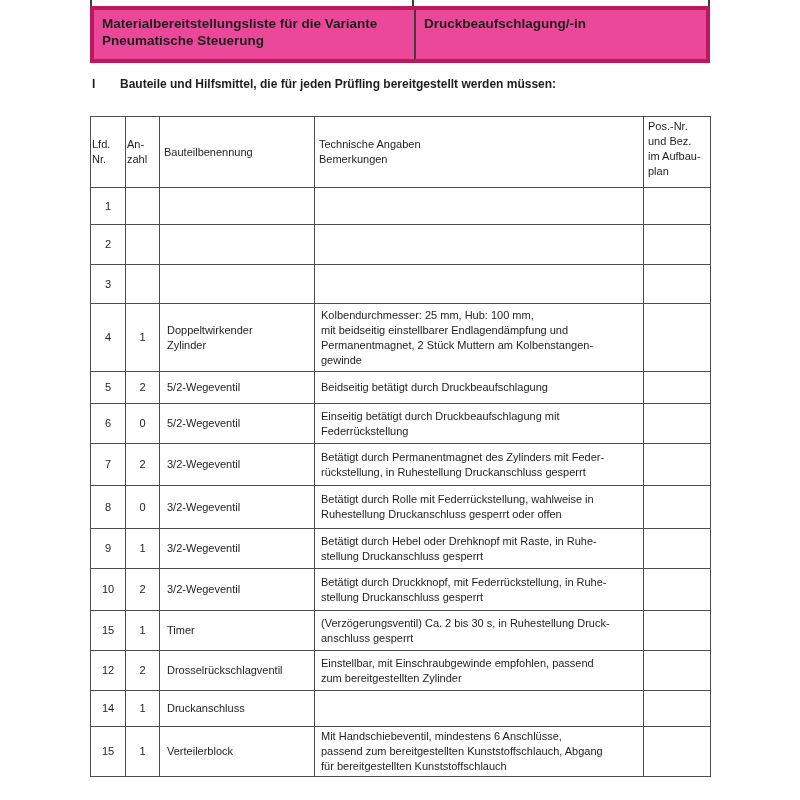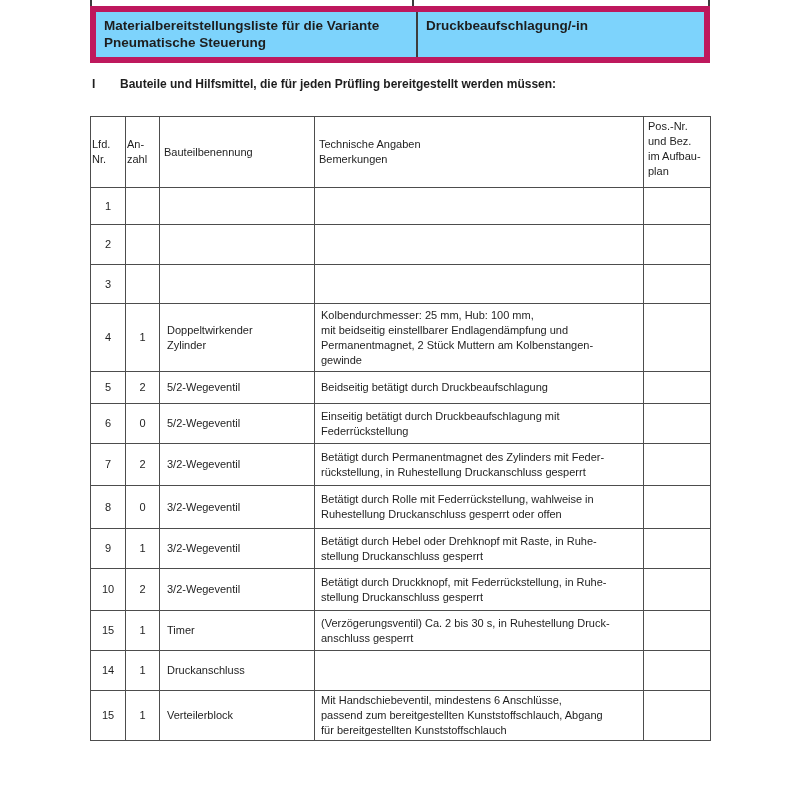--- a/index.html
+++ b/index.html
@@ -25,24 +25,24 @@
   .stub-mid   { left: 412px; }
   .stub-right { left: 708px; }
 
   
   .header-box {
     position: absolute;
     left: 90px;
     top: 6px;
     width: 620px;
     height: 57px;
-    border: 6px solid #be185d;
+    border: 4px solid #be185d;
     box-sizing: border-box;
     display: flex;
-    background: #7dd3fc;
+    background: #ec4899;
   }
   .header-cell {
     white-space: pre-line;
     font-weight: bold;
     font-size: 13.5px;
     line-height: 17px;
     padding: 5px 8px;
     box-sizing: border-box;
   }
   .header-cell.left {
@@ -246,20 +246,28 @@
 
   <tr>
     <td class="c-nr">15</td>
     <td class="c-qty">1</td>
     <td class="c-name">Timer</td>
     <td class="c-tech">(Verzögerungsventil) Ca. 2 bis 30 s, in Ruhestellung Druck-
 anschluss gesperrt</td>
     <td class="c-pos"></td>
   </tr>
 
+  <tr>
+    <td class="c-nr">12</td>
+    <td class="c-qty">2</td>
+    <td class="c-name">Drosselrückschlagventil</td>
+    <td class="c-tech">Einstellbar, mit Einschraubgewinde empfohlen, passend
+zum bereitgestellten Zylinder</td>
+    <td class="c-pos"></td>
+  </tr>
 
 
   <tr>
     <td class="c-nr">14</td>
     <td class="c-qty">1</td>
     <td class="c-name">Druckanschluss</td>
     <td class="c-tech"></td>
     <td class="c-pos"></td>
   </tr>
 

